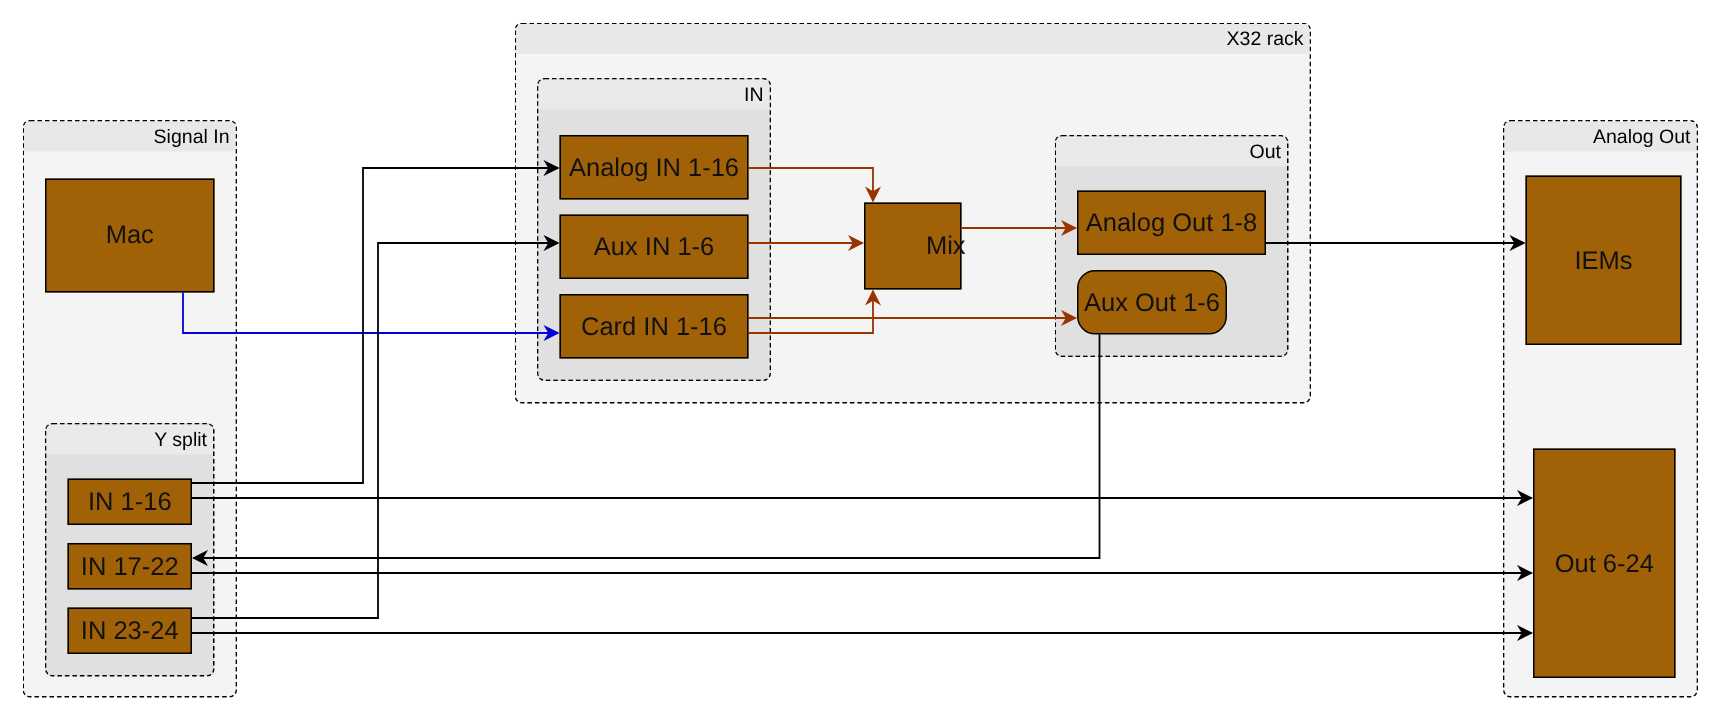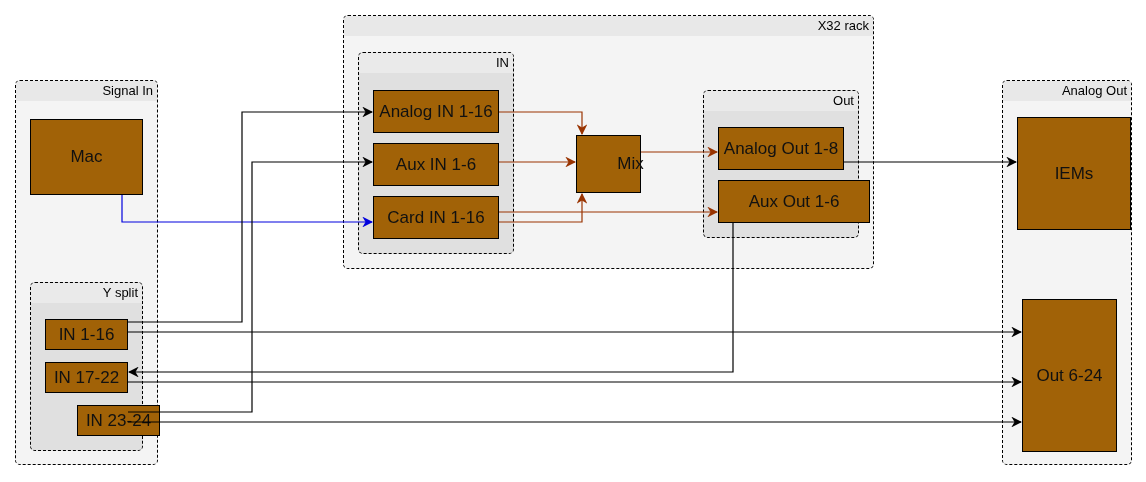--- a/index.html
+++ b/index.html
@@ -23,45 +23,45 @@
 <div class="group" style="left:15px;top:80px;width:143px;height:385px;">
   <div class="hdr">Signal In</div>
 </div>
 <div class="node" style="left:30px;top:119px;width:113px;height:76px;">Mac</div>
 
 <div class="group inner" style="left:30px;top:282px;width:113px;height:169px;">
   <div class="hdr">Y split</div>
 </div>
 <div class="node" style="left:45px;top:319px;width:83px;height:31px;text-align:right;">IN 1-16</div>
 <div class="node" style="left:45px;top:362px;width:83px;height:31px;">IN 17-22</div>
-<div class="node" style="left:45px;top:405px;width:83px;height:31px;margin-left:32px;">IN 23-24</div>
+<div class="node" style="left:45px;top:405px;width:83px;height:31px;">IN 23-24</div>
 
 <div class="group" style="left:343px;top:15px;width:531px;height:254px;">
   <div class="hdr">X32 rack</div>
 </div>
 
 <div class="group inner" style="left:358px;top:52px;width:156px;height:202px;">
   <div class="hdr">IN</div>
 </div>
 <div class="node" style="left:373px;top:90px;width:126px;height:43px;">Analog IN 1-16</div>
 <div class="node" style="left:373px;top:143px;width:126px;height:43px;">Aux IN 1-6</div>
 <div class="node" style="left:373px;top:196px;width:126px;height:43px;">Card IN 1-16</div>
 
 <div class="node" style="left:576px;top:135px;width:65px;height:58px;padding-left:44px;">Mix</div>
 
 <div class="group inner" style="left:703px;top:90px;width:156px;height:148px;">
   <div class="hdr">Out</div>
 </div>
 <div class="node" style="left:718px;top:127px;width:126px;height:43px;">Analog Out 1-8</div>
-<div class="node" style="left:718px;top:180px;width:152px;height:43px;">Aux Out 1-6</div>
+<div class="node" style="left:718px;top:180px;width:100px;height:43px;border-radius:12px;">Aux Out 1-6</div>
 
 <div class="group" style="left:1002px;top:80px;width:130px;height:385px;">
   <div class="hdr">Analog Out</div>
 </div>
-<div class="node" style="left:1017px;top:117px;width:114px;height:113px;">IEMs</div>
+<div class="node" style="left:1017px;top:117px;width:104px;height:113px;">IEMs</div>
 <div class="node" style="left:1022px;top:299px;width:95px;height:153px;">Out 6-24</div>
 
 <svg class="wires" width="1146" height="482">
   <defs>
     <marker id="ab" viewBox="0 0 10 10" refX="9" refY="5" markerWidth="9" markerHeight="9" orient="auto">
       <path d="M0,0 L10,5 L0,10 L3,5 Z" fill="#000"></path>
     </marker>
     <marker id="abl" viewBox="0 0 10 10" refX="9" refY="5" markerWidth="9" markerHeight="9" orient="auto">
       <path d="M0,0 L10,5 L0,10 L3,5 Z" fill="#0000dd"></path>
     </marker>

